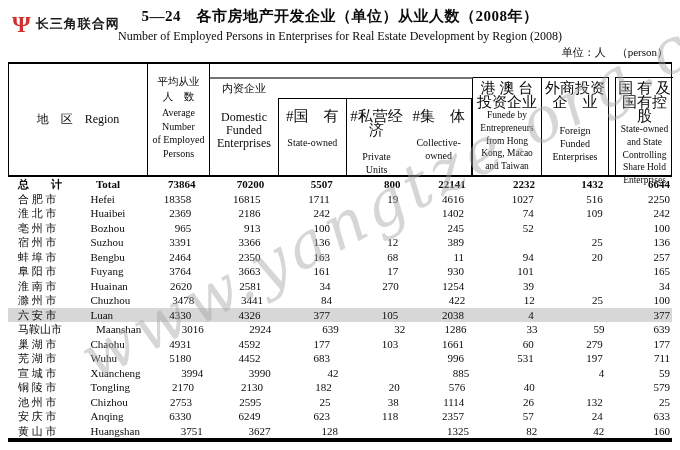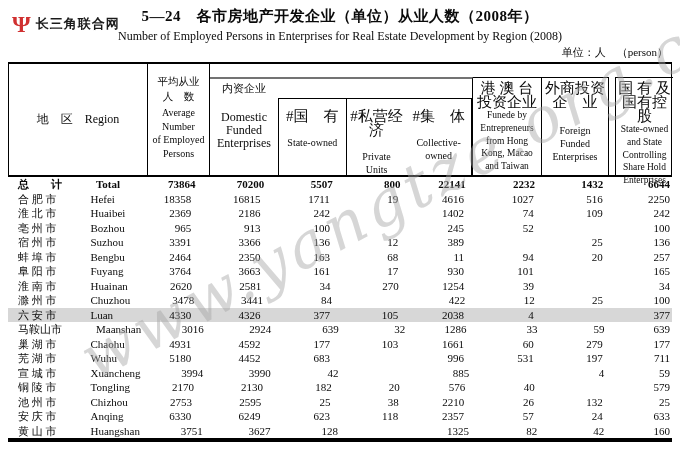--- a/index.html
+++ b/index.html
@@ -336,21 +336,21 @@
           <div class="c-num" style="width: 67px;"></div>
           <div class="c-num" style="width: 64px;">579</div>
         </div>
         <div class="trow">
           <div class="c-zh">池 州 市</div>
           <div class="c-en">Chizhou</div>
           <div class="c-num" style="width: 62px;">2753</div>
           <div class="c-num" style="width: 68px;">2595</div>
           <div class="c-num" style="width: 68px;">25</div>
           <div class="c-num" style="width: 66px;">38</div>
-          <div class="c-num" style="width: 61px;">2210</div>
+          <div class="c-num" style="width: 61px;">1114</div>
           <div class="c-num" style="width: 69px;">26</div>
           <div class="c-num" style="width: 67px;">132</div>
           <div class="c-num" style="width: 64px;">25</div>
         </div>
         <div class="trow">
           <div class="c-zh">安 庆 市</div>
           <div class="c-en">Anqing</div>
           <div class="c-num" style="width: 62px;">6330</div>
           <div class="c-num" style="width: 68px;">6249</div>
           <div class="c-num" style="width: 68px;">623</div>

